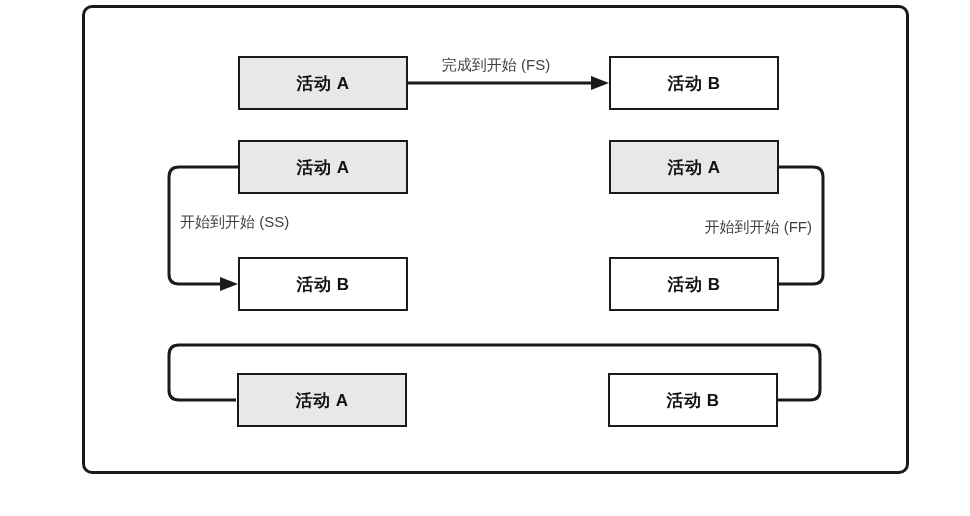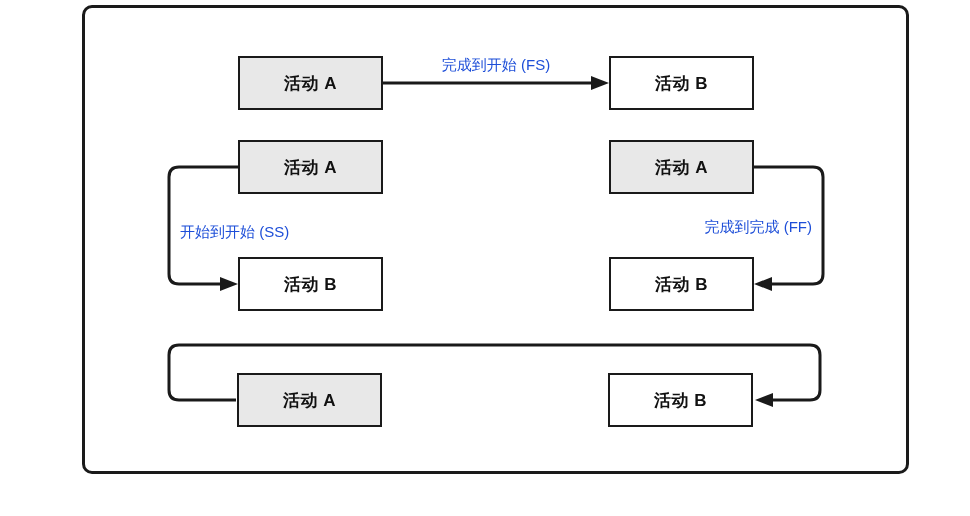--- a/index.html
+++ b/index.html
@@ -16,30 +16,30 @@
   }
   .frame{
     position:absolute;left:82px;top:5px;width:827px;height:469px;
     border:3px solid var(--stroke);border-radius:10px;box-sizing:border-box;
     background:var(--background);
   }
   .connector-layer{position:absolute;left:0;top:0;width:970px;height:516px;}
   .connector-layer path{fill:none;stroke:var(--stroke);stroke-width:3;}
   .connector-layer polygon{fill:var(--stroke);stroke:none;}
   .activity-box{
-    position:absolute;width:145px;height:54px;box-sizing:border-box;
+    position:absolute;width:170px;height:54px;box-sizing:border-box;
     border:2.5px solid var(--stroke);
     display:flex;align-items:center;justify-content:center;
     font-size:17px;font-weight:bold;letter-spacing:0.5px;
   }
   .pred{background:var(--predecessor-fill);}
   .succ{background:var(--successor-fill);}
   .rel-label{
     position:absolute;font-size:15px;line-height:16px;white-space:nowrap;
-    color:#1d4ed8;
+    color:#404040;
   }
   .center{text-align:center;}
   .right{text-align:right;}
 </style>
 </head>
 <body>
 
 <div class="canvas">
 
   <div class="frame"></div>
@@ -66,22 +66,22 @@
       <polygon points="755,400 773,393 773,407"></polygon>
     </g>
   </svg>
 
   <div class="activity-box pred" style="left:238px;top:56px;">活动 A</div>
   <div class="activity-box succ" style="left:609px;top:56px;">活动 B</div>
   <div class="rel-label center" style="left:383px;top:57px;width:226px;">完成到开始 (FS)</div>
 
   <div class="activity-box pred" style="left:238px;top:140px;">活动 A</div>
   <div class="activity-box succ" style="left:238px;top:257px;">活动 B</div>
-  <div class="rel-label" style="left:180px;top:224px;">开始到开始 (SS)</div>
+  <div class="rel-label" style="left:180px;top:214px;">开始到开始 (SS)</div>
 
   <div class="activity-box pred" style="left:609px;top:140px;">活动 A</div>
   <div class="activity-box succ" style="left:609px;top:257px;">活动 B</div>
-  <div class="rel-label right" style="right:158px;top:219px;">完成到完成 (FF)</div>
+  <div class="rel-label right" style="right:158px;top:219px;">开始到开始 (FF)</div>
 
   <div class="activity-box pred" style="left:237px;top:373px;">活动 A</div>
   <div class="activity-box succ" style="left:608px;top:373px;">活动 B</div>
 
 </div>
 
 </body></html>

